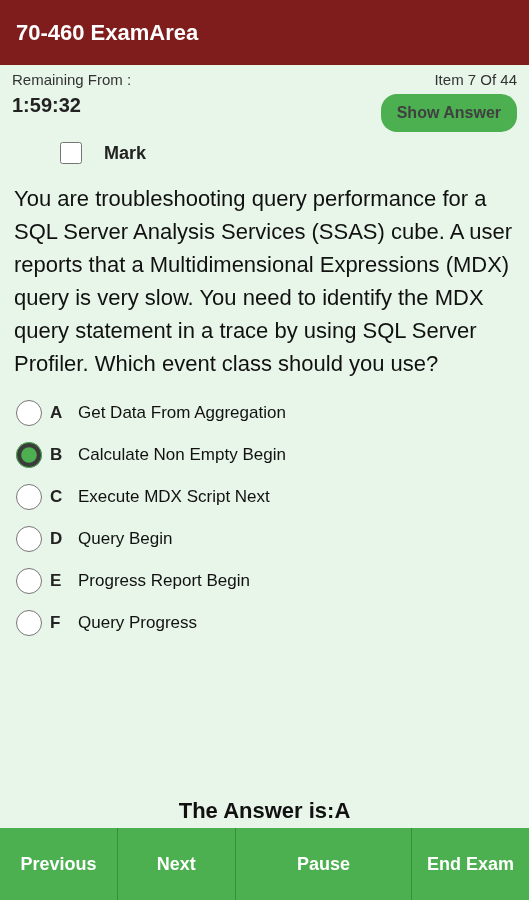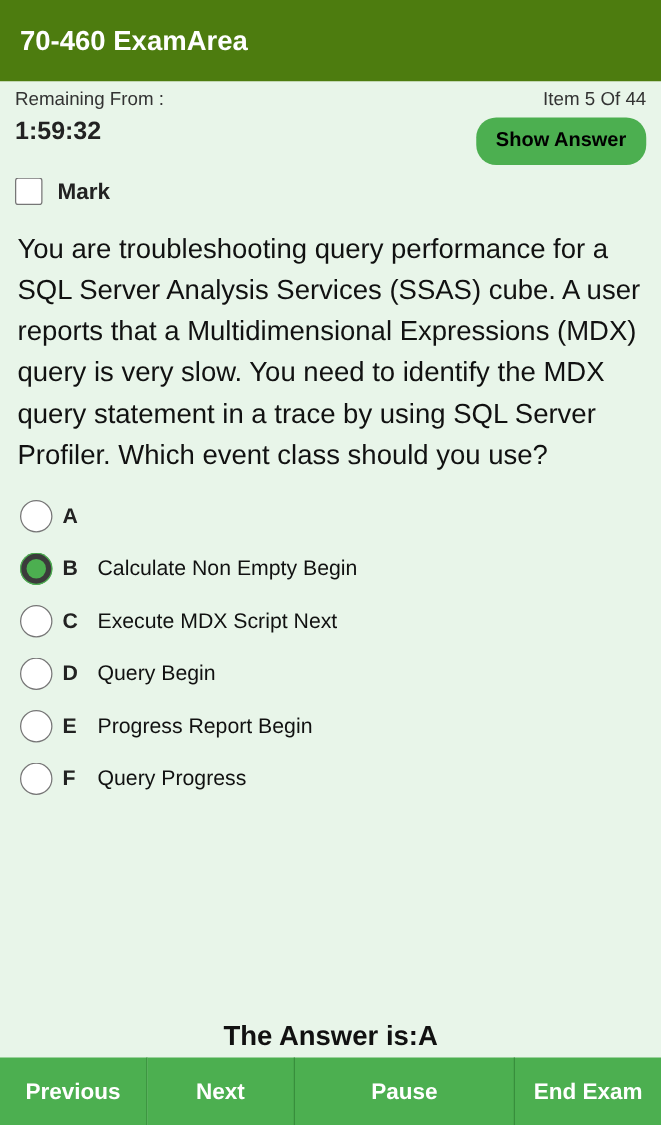--- a/index.html
+++ b/index.html
@@ -8,21 +8,21 @@
       height: 900px;
       font-family: Arial, sans-serif;
       background-color: #e8f5e9;
       display: flex;
       flex-direction: column;
       overflow: hidden;
     }
 
     
     #header {
-      background-color: #4d7c0f;
+      background-color: #7f1d1d;
       color: white;
       padding: 12px 16px;
       font-size: 22px;
       font-weight: bold;
       height: 65px;
       display: flex;
       align-items: center;
     }
 
     
@@ -42,35 +42,36 @@
       align-items: flex-start;
       padding: 4px 12px 6px 12px;
     }
     #timer {
       font-size: 20px;
       font-weight: bold;
       color: #222;
     }
     #show-answer-btn {
       background-color: #4caf50;
-      color: #000000;
+      color: #404040;
       border: none;
       border-radius: 16px;
       padding: 10px 16px;
       font-size: 16px;
       cursor: pointer;
       font-weight: bold;
     }
 
     
     #mark-row {
       display: flex;
       align-items: center;
       padding: 4px 12px 10px 12px;
-      gap: 12px;
+      gap: 22px;
+      margin-left: 48px;
     }
     #mark-checkbox {
       width: 22px;
       height: 22px;
       cursor: pointer;
     }
     #mark-label {
       font-size: 18px;
       font-weight: bold;
       color: #222;
@@ -127,21 +128,21 @@
     }
     #answer-text {
       font-size: 22px;
       font-weight: bold;
       color: #111;
     }
 
     
     #bottom-bar {
       display: flex;
-      height: 54px;
+      height: 72px;
       width: 100%;
     }
     .bottom-btn {
       flex: 1;
       background-color: #4caf50;
       color: white;
       border: none;
       font-size: 18px;
       font-weight: bold;
       cursor: pointer;
@@ -158,39 +159,40 @@
   </style>
 </head>
 <body>
 
 <div id="header">
   <span>70-460 ExamArea</span>
 </div>
 
 <div id="subheader">
   <span>Remaining From :</span>
-  <span>Item 5 Of 44</span>
+  <span>Item 7 Of 44</span>
 </div>
 
 <div id="timer-row">
   <span id="timer">1:59:32</span>
   <button id="show-answer-btn">Show Answer</button>
 </div>
 
 <div id="mark-row">
   <input type="checkbox" id="mark-checkbox" class="option-radio" style="">
   <label id="mark-label" for="mark-checkbox">Mark</label>
 </div>
 
 <div id="question-text">You are troubleshooting query performance for a SQL Server Analysis Services (SSAS) cube. A user reports that a Multidimensional Expressions (MDX) query is very slow. You need to identify the MDX query statement in a trace by using SQL Server Profiler. Which event class should you use?</div>
 
 <div id="options">
     <div class="option-row">
       <input type="radio" name="answer" class="option-radio" style="">
       <span class="option-letter">A</span>
+      <span class="option-text">Get Data From Aggregation</span>
     </div>
     <div class="option-row">
       <input type="radio" name="answer" class="option-radio" checked="" style="">
       <span class="option-letter">B</span>
       <span class="option-text">Calculate Non Empty Begin</span>
     </div>
     <div class="option-row">
       <input type="radio" name="answer" class="option-radio" style="">
       <span class="option-letter">C</span>
       <span class="option-text">Execute MDX Script Next</span>

